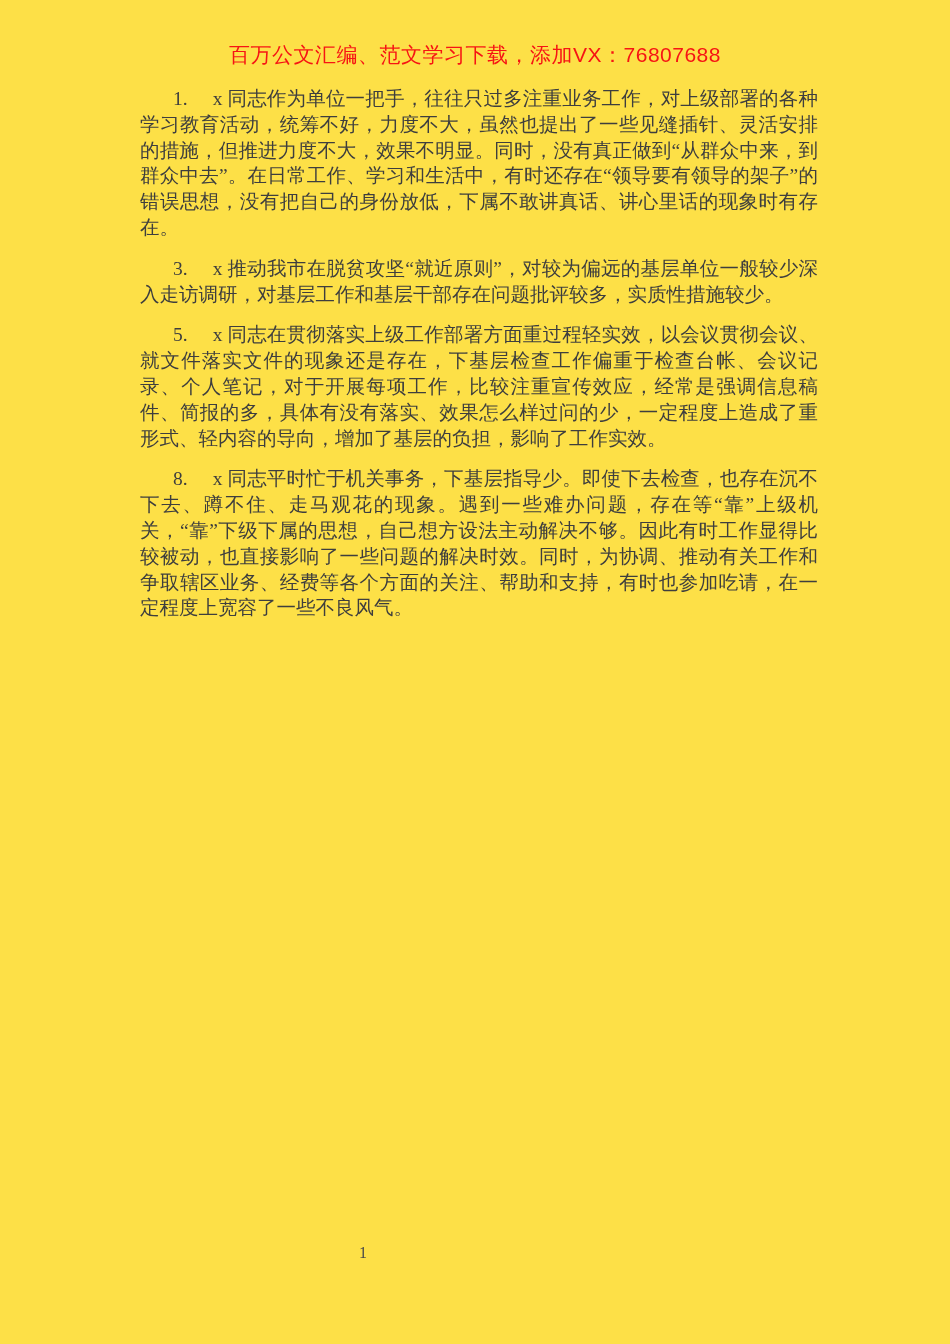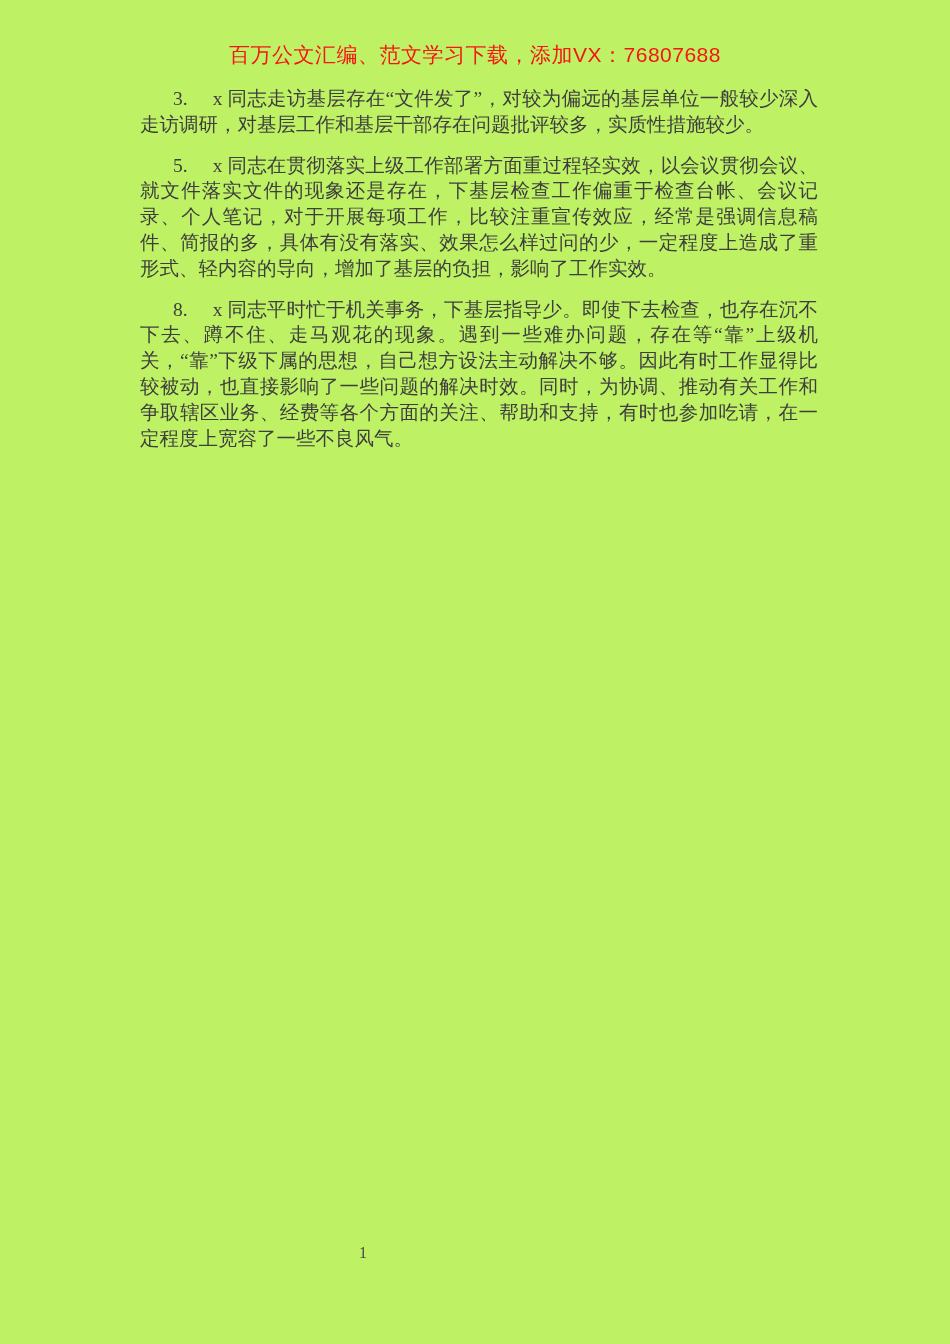--- a/index.html
+++ b/index.html
@@ -4,21 +4,21 @@
 <style>
   html, body {
     margin: 0;
     padding: 0;
     background: #ffffff;
   }
   .page {
     position: relative;
     width: 950px;
     height: 1344px;
-    background: #bef264;
+    background: #fde047;
     overflow: hidden;
     font-family: "Liberation Serif", "DejaVu Serif", serif;
   }
   .doc-header {
     position: absolute;
     top: 41px;
     left: 0;
     width: 100%;
     text-align: center;
     font-family: "Liberation Sans", "DejaVu Sans", sans-serif;
@@ -57,23 +57,24 @@
 </style>
 </head>
 <body>
 
 <div class="page">
 
   <div class="doc-header">百万公文汇编、范文学习下载，添加VX：76807688</div>
 
   <div class="content">
 
+    <p class="para"><span class="num">1.</span><span>x 同志作为单位一把手，往往只过多注重业务工作，对上级部署的各种学习教育活动，统筹不好，力度不大，虽然也提出了一些见缝插针、灵活安排的措施，但推进力度不大，效果不明显。同时，没有真正做到“从群众中来，到群众中去”。在日常工作、学习和生活中，有时还存在“领导要有领导的架子”的错误思想，没有把自己的身份放低，下属不敢讲真话、讲心里话的现象时有存在。</span></p>
 
 
-    <p class="para"><span class="num">3.</span><span>x 同志走访基层存在“文件发了”，对较为偏远的基层单位一般较少深入走访调研，对基层工作和基层干部存在问题批评较多，实质性措施较少。</span></p>
+    <p class="para"><span class="num">3.</span><span>x 推动我市在脱贫攻坚“就近原则”，对较为偏远的基层单位一般较少深入走访调研，对基层工作和基层干部存在问题批评较多，实质性措施较少。</span></p>
 
 
     <p class="para"><span class="num">5.</span><span>x 同志在贯彻落实上级工作部署方面重过程轻实效，以会议贯彻会议、就文件落实文件的现象还是存在，下基层检查工作偏重于检查台帐、会议记录、个人笔记，对于开展每项工作，比较注重宣传效应，经常是强调信息稿件、简报的多，具体有没有落实、效果怎么样过问的少，一定程度上造成了重形式、轻内容的导向，增加了基层的负担，影响了工作实效。</span></p>
 
 
 
     <p class="para"><span class="num">8.</span><span>x 同志平时忙于机关事务，下基层指导少。即使下去检查，也存在沉不下去、蹲不住、走马观花的现象。遇到一些难办问题，存在等“靠”上级机关，“靠”下级下属的思想，自己想方设法主动解决不够。因此有时工作显得比较被动，也直接影响了一些问题的解决时效。同时，为协调、推动有关工作和争取辖区业务、经费等各个方面的关注、帮助和支持，有时也参加吃请，在一定程度上宽容了一些不良风气。</span></p>
 
 
   </div>

